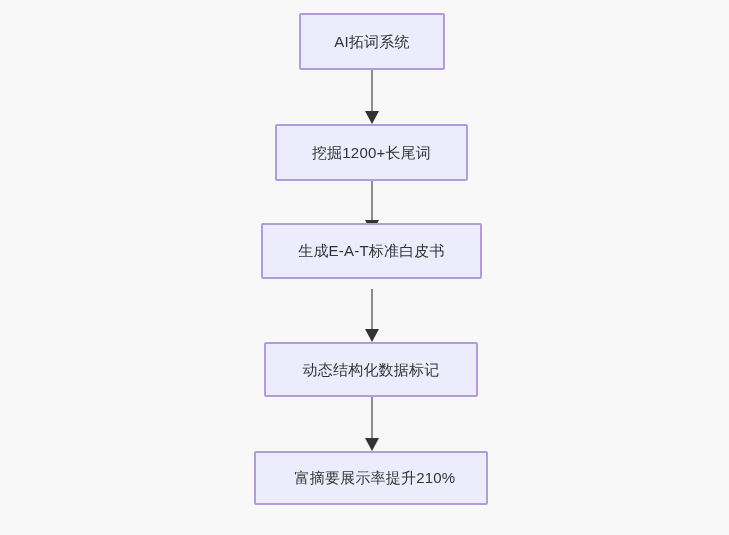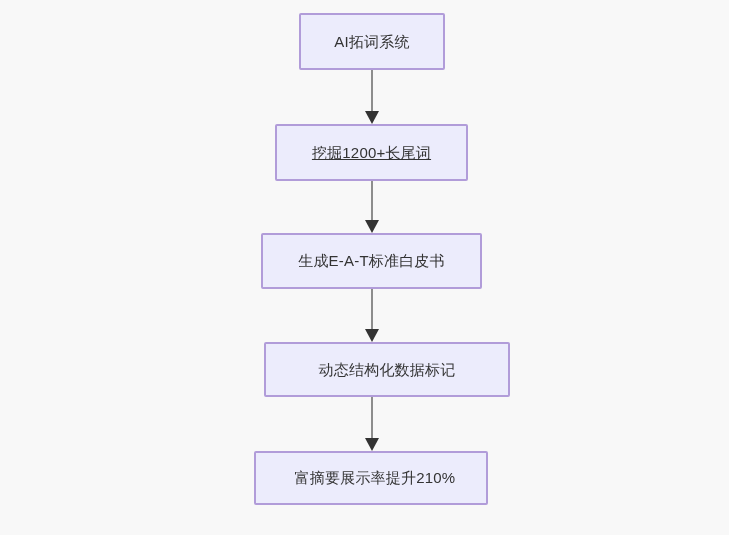--- a/index.html
+++ b/index.html
@@ -75,29 +75,29 @@
     <g>
       <line class="arrow-line" x1="372" y1="397" x2="372" y2="443"></line>
       <polygon class="arrow-head" points="372,451 365,438 379,438"></polygon>
     </g>
   </svg>
 
   <div class="flow-node" style="left:299px; top:13px; width:146px; height:57px;">
     <span class="flow-node-label">AI拓词系统</span>
   </div>
 
-  <div class="flow-node" style="left:275px; top:124px; width:193px; height:57px;text-decoration:underline;">
+  <div class="flow-node" style="left:275px; top:124px; width:193px; height:57px;">
     <span class="flow-node-label">挖掘1200+长尾词</span>
   </div>
 
-  <div class="flow-node" style="left:261px; top:233px; width:221px; height:56px;">
+  <div class="flow-node" style="left:261px; top:223px; width:221px; height:56px;">
     <span class="flow-node-label">生成E-A-T标准白皮书</span>
   </div>
 
-  <div class="flow-node" style="left:264px; top:342px; width:246px; height:55px;">
+  <div class="flow-node" style="left:264px; top:342px; width:214px; height:55px;">
     <span class="flow-node-label">动态结构化数据标记</span>
   </div>
 
   <div class="flow-node" style="left:254px; top:451px; width:234px; height:54px;padding-left:8px;">
     <span class="flow-node-label">富摘要展示率提升210%</span>
   </div>
 
 </div>
 
 </body></html>

